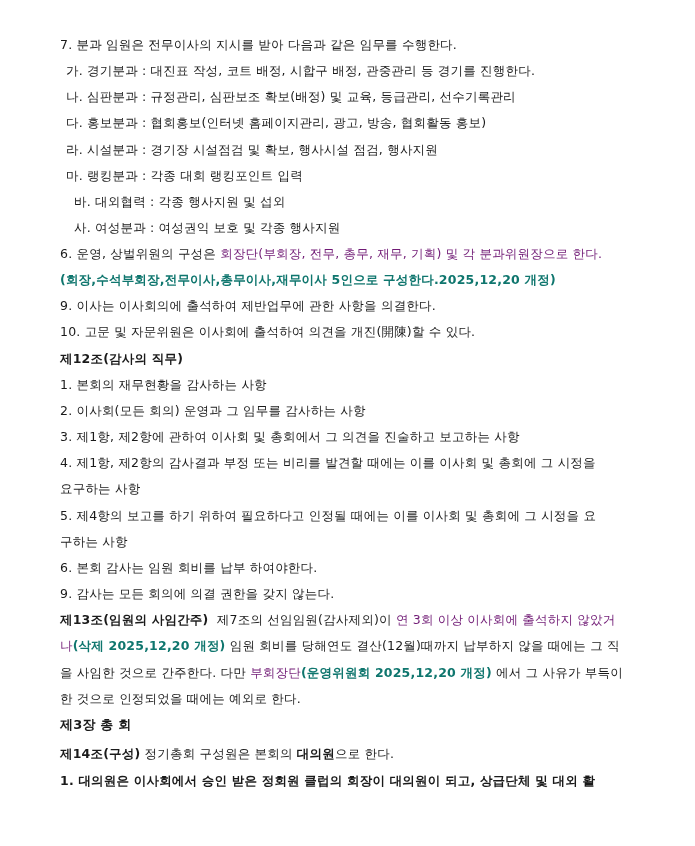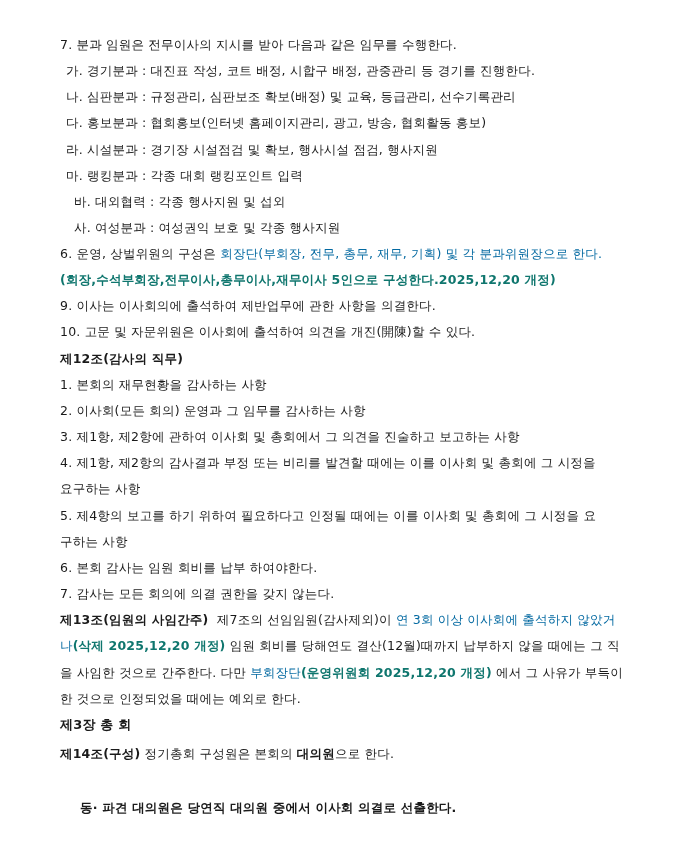--- a/index.html
+++ b/index.html
@@ -6,21 +6,21 @@
     body {
       width: 695px; height: 846px; overflow: hidden;
       font-family: "DejaVu Sans", "Liberation Sans", sans-serif;
       font-size: 12.5px; color: #1a1a1a;
     }
     .page { position: relative; width: 599px; height: 846px; }
     .ln {
       position: absolute; left: 60px; white-space: nowrap;
       line-height: 18px; letter-spacing: 0.2px;
     }
-    .blue { color: #0369a1; }
+    .blue { color: #701a75; }
     .red { color: #0f766e; }
     .b { font-weight: bold; }
   </style>
 </head>
 <body>
 
 <div class="page">
   <div class="ln" style="top:36px;">7. 분과 임원은 전무이사의 지시를 받아 다음과 같은 임무를 수행한다.</div>
   <div class="ln" style="top:88px; left:66px;">나. 심판분과 : 규정관리, 심판보조 확보(배정) 및 교육, 등급관리, 선수기록관리</div>
   <div class="ln" style="top:62px; left:66px;">가. 경기분과 : 대진표 작성, 코트 배정, 시합구 배정, 관중관리 등 경기를 진행한다.</div>
@@ -38,32 +38,32 @@
   <div class="ln" style="top:323px;">10. 고문 및 자문위원은 이사회에 출석하여 의견을 개진(開陳)할 수 있다.</div>
   <div class="ln b" style="top:350px;">제12조(감사의 직무)</div>
   <div class="ln" style="top:376px;">1. 본회의 재무현황을 감사하는 사항</div>
   <div class="ln" style="top:402px;">2. 이사회(모든 회의) 운영과 그 임무를 감사하는 사항</div>
   <div class="ln" style="top:428px;">3. 제1항, 제2항에 관하여 이사회 및 총회에서 그 의견을 진술하고 보고하는 사항</div>
   <div class="ln" style="top:454px;">4. 제1항, 제2항의 감사결과 부정 또는 비리를 발견할 때에는 이를 이사회 및 총회에 그 시정을</div>
   <div class="ln" style="top:480px;">요구하는 사항</div>
   <div class="ln" style="top:507px;">5. 제4항의 보고를 하기 위하여 필요하다고 인정될 때에는 이를 이사회 및 총회에 그 시정을 요</div>
   <div class="ln" style="top:533px;">구하는 사항</div>
   <div class="ln" style="top:559px;">6. 본회 감사는 임원 회비를 납부 하여야한다.</div>
-  <div class="ln" style="top:585px;">7. 감사는 모든 회의에 의결 권한을 갖지 않는다.</div>
+  <div class="ln" style="top:585px;">9. 감사는 모든 회의에 의결 권한을 갖지 않는다.</div>
 
   <div class="ln" style="top:611px;">
     <span class="b">제13조(임원의 사임간주)</span><span style="white-space:pre;">  제7조의 선임임원(감사제외)이 </span><span class="blue">연 3회 이상 이사회에 출석하지 않았거</span>
   </div>
   <div class="ln" style="top:637px;">
     <span class="blue">나</span><span class="red b">(삭제 2025,12,20 개정)</span><span style="white-space:pre;"> 임원 회비를 당해연도 결산(12월)때까지 납부하지 않을 때에는 그 직</span>
   </div>
   <div class="ln" style="top:664px;">
     <span>을 사임한 것으로 간주한다. 다만 </span><span class="blue">부회장단</span><span class="red b">(운영위원회 2025,12,20 개정)</span><span style="white-space:pre;margin-top:39px;"> 에서 그 사유가 부득이</span>
   </div>
   <div class="ln" style="top:690px;">한 것으로 인정되었을 때에는 예외로 한다.</div>
 
   <div class="ln b" style="top:716px; font-size:13px;">제3장 총 회</div>
 
   <div class="ln" style="top:745px;">
     <span class="b">제14조(구성)</span><span style="white-space:pre;"> 정기총회 구성원은 본회의 </span><span class="b">대의원</span><span>으로 한다.</span>
   </div>
-  <div class="ln b" style="top:799px; left:80px;">동· 파견 대의원은 당연직 대의원 중에서 이사회 의결로 선출한다.</div>
+  <div class="ln b" style="top:772px;">1. 대의원은 이사회에서 승인 받은 정회원 클럽의 회장이 대의원이 되고, 상급단체 및 대외 활</div>
 </div>
 
 </body></html>

